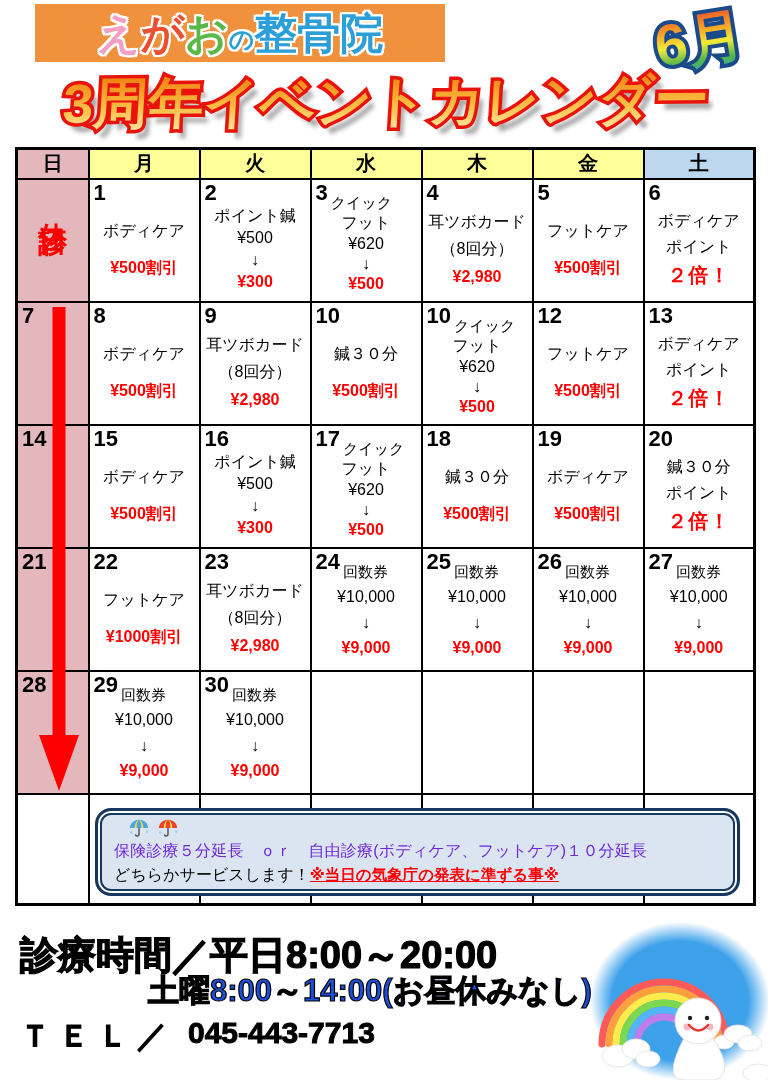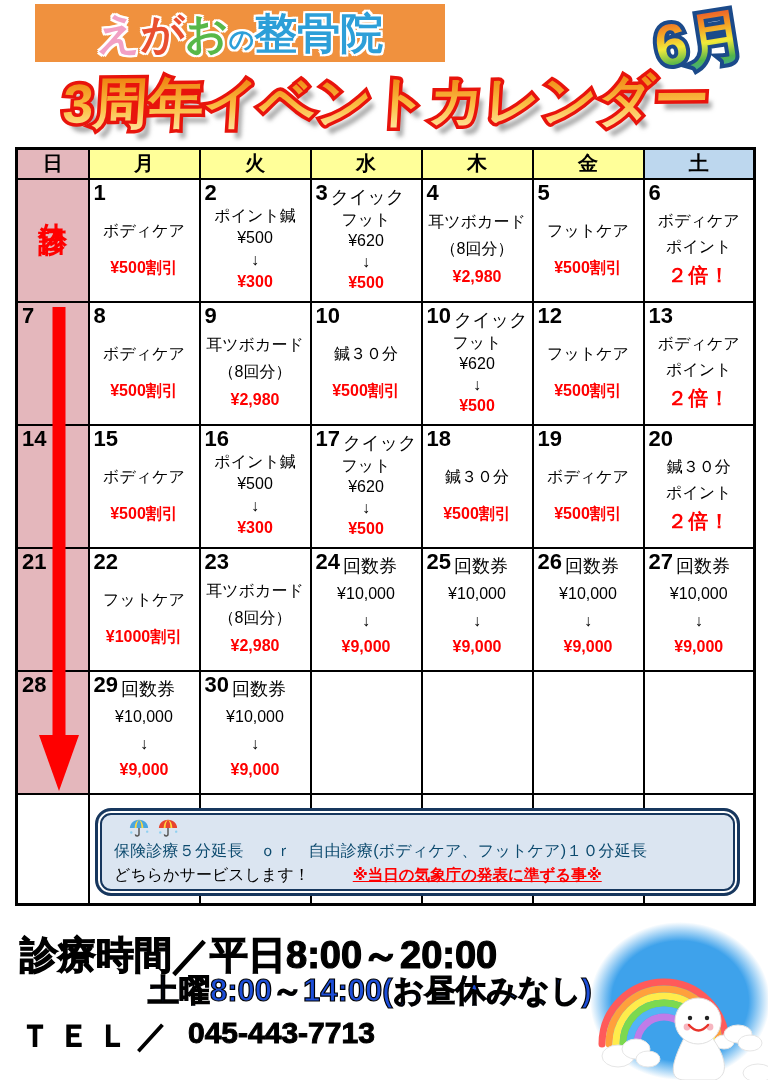--- a/index.html
+++ b/index.html
@@ -61,21 +61,21 @@
   .h-sun { background:var(--sun-bg,#e4b7bc); }
   .h-wd  { background:var(--head-yellow,#ffff99); }
   .h-sat { background:var(--sat-blue,#bdd7ee); }
   .cal-table td { border:2px solid #000; height:123px; padding:0; vertical-align:top; background:#fff; }
   .cal-table td.sun { background:var(--sun-bg,#e4b7bc); }
   .camp-row td { height:111px; }
 
   .cell { height:100%; display:flex; flex-direction:column; }
   .day-head { display:flex; align-items:flex-start; gap:3px; padding:1px 2px 0 4px; }
   .day-num { font-size:22px; font-weight:bold; line-height:1.05; color:#000; }
-  .day-tag { font-size:18px; padding-top:4px; color:#000; }
+  .day-tag { font-size:15px; padding-top:13px; color:#000; }
   .cell-lines {
     flex:1 1 auto; display:flex; flex-direction:column; justify-content:space-evenly;
     align-items:center; padding:0 2px 5px; font-size:16px; color:#000;
   }
   .line { line-height:1.15; white-space:nowrap; }
   .line.red { color:var(--accent-red,#ff0000); font-weight:bold; }
   .line.big { font-size:20px; letter-spacing:1px; }
   .closed-label {
     display:block; margin:20px auto 0; writing-mode:vertical-rl; text-orientation:upright;
     color:var(--accent-red,#ff0000); font-size:29px; font-weight:bold; letter-spacing:3px; line-height:1;
@@ -84,23 +84,23 @@
   .red-arrow { position:absolute; left:22px; top:160px; width:44px; height:486px; }
 
   .campaign {
     position:absolute; left:80px; top:661px; width:645px; height:88px;
     background:var(--campaign-bg,#dbe5f1);
     border:3px solid var(--campaign-border,#17375e); border-radius:16px;
     box-shadow:inset 0 0 0 2px #fff, inset 0 0 0 4px var(--campaign-border,#17375e);
     padding:7px 14px 7px 16px; display:flex; flex-direction:column; justify-content:space-between;
   }
   .camp-title-row { display:flex; align-items:center; gap:7px; font-size:17px; color:#000; padding-left:14px; }
-  .camp-line { font-size:16px; color:#0c4a6e; letter-spacing:0.2px; }
+  .camp-line { font-size:16px; color:#6d28d9; letter-spacing:0.2px; }
   .camp-bottom { display:flex; justify-content:flex-start; align-items:baseline; font-size:16px; color:#000; }
-  .camp-note { color:var(--accent-red,#ff0000); text-decoration:underline; font-weight:bold; font-size:15.5px;margin-left:43px; }
+  .camp-note { color:var(--accent-red,#ff0000); text-decoration:underline; font-weight:bold; font-size:15.5px; }
 
   
   .hours1 { position:absolute; left:20px; top:930px; font-size:38px; font-weight:bold; color:#000; -webkit-text-stroke:1.2px #000; z-index:2; }
   .hours2 { position:absolute; left:148px; top:970px; font-size:31px; font-weight:bold; color:#1d4ed8; -webkit-text-stroke:1.2px #000; z-index:2; }
   .tel { position:absolute; left:20px; top:1016px; font-size:30px; font-weight:bold; color:#000; -webkit-text-stroke:1px #000; display:flex; gap:12px; z-index:2; }
   .tel-label { letter-spacing:9px; }
   .mascot { position:absolute; left:588px; top:922px; width:180px; height:158px; z-index:1; }
 </style>
 </head>
 <body>

